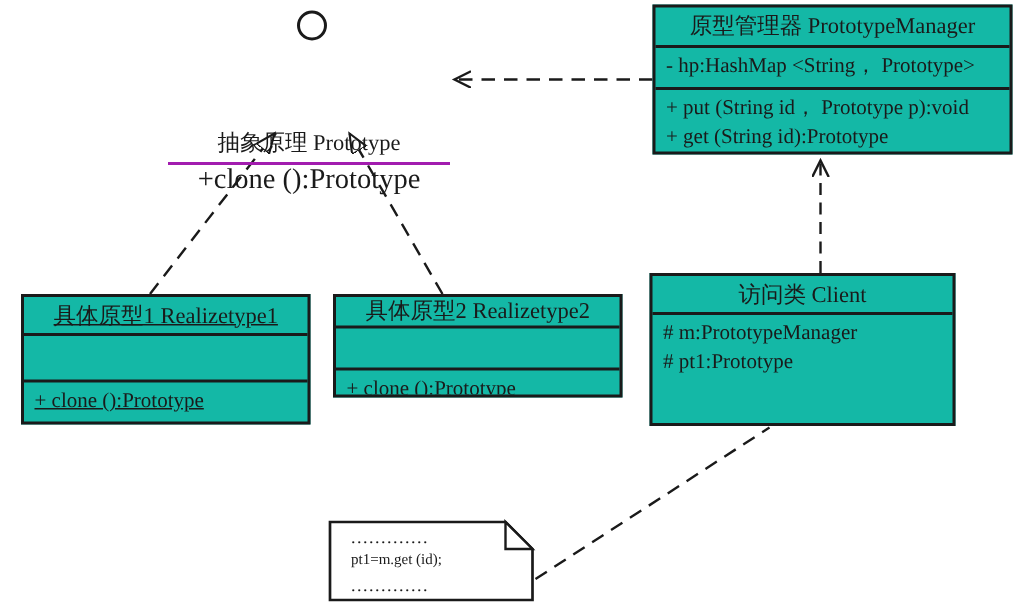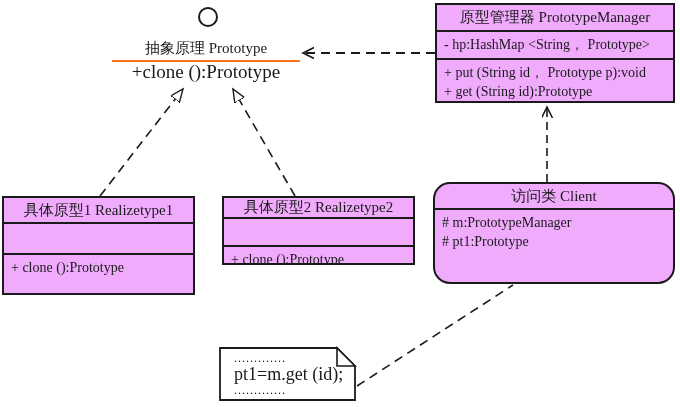--- a/index.html
+++ b/index.html
@@ -17,21 +17,21 @@
   svg.wires {
     position: absolute;
     left: 0; top: 0;
     width: 680px; height: 407px;
     pointer-events: none;
   }
 
   .uml-class {
     position: absolute;
     border: 2px solid #1a1a1a;
-    background: #f0abfc;
+    background: #14b8a6;
     display: flex;
     flex-direction: column;
   }
   .uml-class .title {
     display: flex;
     align-items: center;
     justify-content: center;
     font-size: 15px;
     border-bottom: 2px solid #1a1a1a;
     white-space: nowrap;
@@ -45,25 +45,25 @@
     white-space: nowrap;
     overflow: hidden;
   }
   .uml-class .compartment:last-child { border-bottom: none; flex: 1; }
 
   
   #box-prototype-manager { left: 435px; top: 3px;   width: 240px; height: 100px; }
   #box-prototype-manager .title { height: 27px; }
   #box-prototype-manager .attrs { height: 28px; }
 
-  #box-client { left: 433px; top: 182px; width: 242px; height: 102px; border-radius: 17px; }
+  #box-client { left: 433px; top: 182px; width: 204px; height: 102px; }
   #box-client .title { height: 26px; }
   #box-client .attrs { height: 45px; }
 
-  #box-realizetype1 { left: 2px;   top: 196px; width: 193px; height: 99px; }
+  #box-realizetype1 { left: 14px;   top: 196px; width: 193px; height: 87px; text-decoration: underline; }
   #box-realizetype2 { left: 222px; top: 196px; width: 193px; height: 69px; }
   #box-realizetype1 .title, #box-realizetype2 .title { height: 26px; }
   #box-realizetype1 .attrs, #box-realizetype2 .attrs { height: 31px; }
 
   
   .iface-circle {
     position: absolute;
     left: 198px; top: 7px;
     width: 20px; height: 20px;
     border: 2px solid #1a1a1a;
@@ -73,22 +73,23 @@
   .iface-block {
     position: absolute;
     left: 112px; top: 38px;
     width: 188px;
     text-align: center;
   }
   .iface-name {
     font-size: 15px;
     line-height: 20px;
     padding-bottom: 2px;
-    border-bottom: 2px solid #f97316;
+    border-bottom: 2px solid #a21caf;
     white-space: nowrap;
+    margin-top: 48px;
   }
   .iface-op {
     font-size: 19px;
     line-height: 18px;
     padding-top: 1px;
     white-space: nowrap;
   }
 
   
   .note-text {
@@ -97,21 +98,21 @@
     width: 116px;
     overflow: hidden;
   }
   .note-dots {
     font-size: 12px;
     line-height: 12px;
     letter-spacing: 1px;
     white-space: nowrap;
   }
   .note-code {
-    font-size: 18px;
+    font-size: 10px;
     line-height: 20px;
     white-space: nowrap;
   }
 </style>
 </head>
 <body>
 
 <div class="canvas">
 
   <svg class="wires" viewBox="0 0 680 407">

